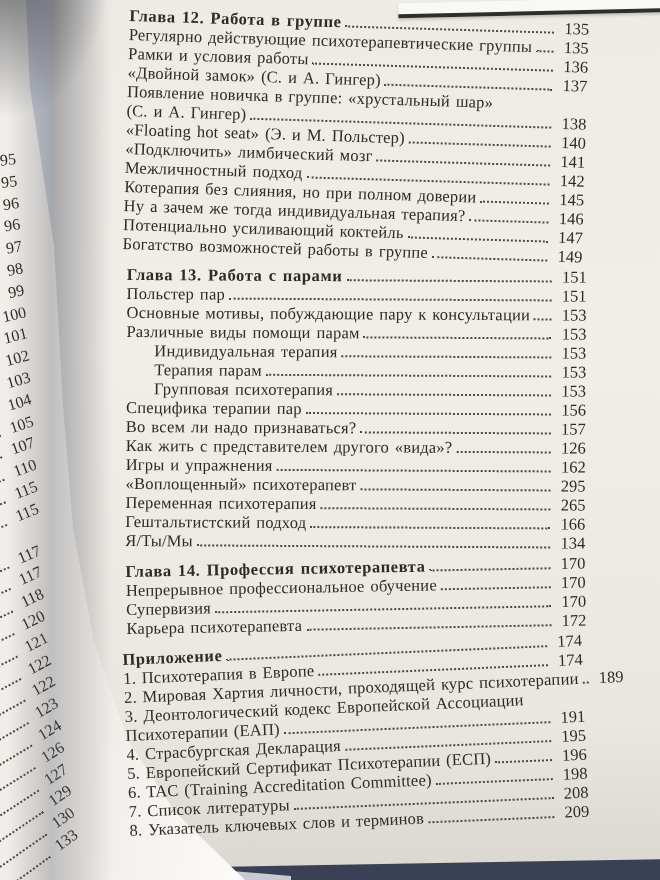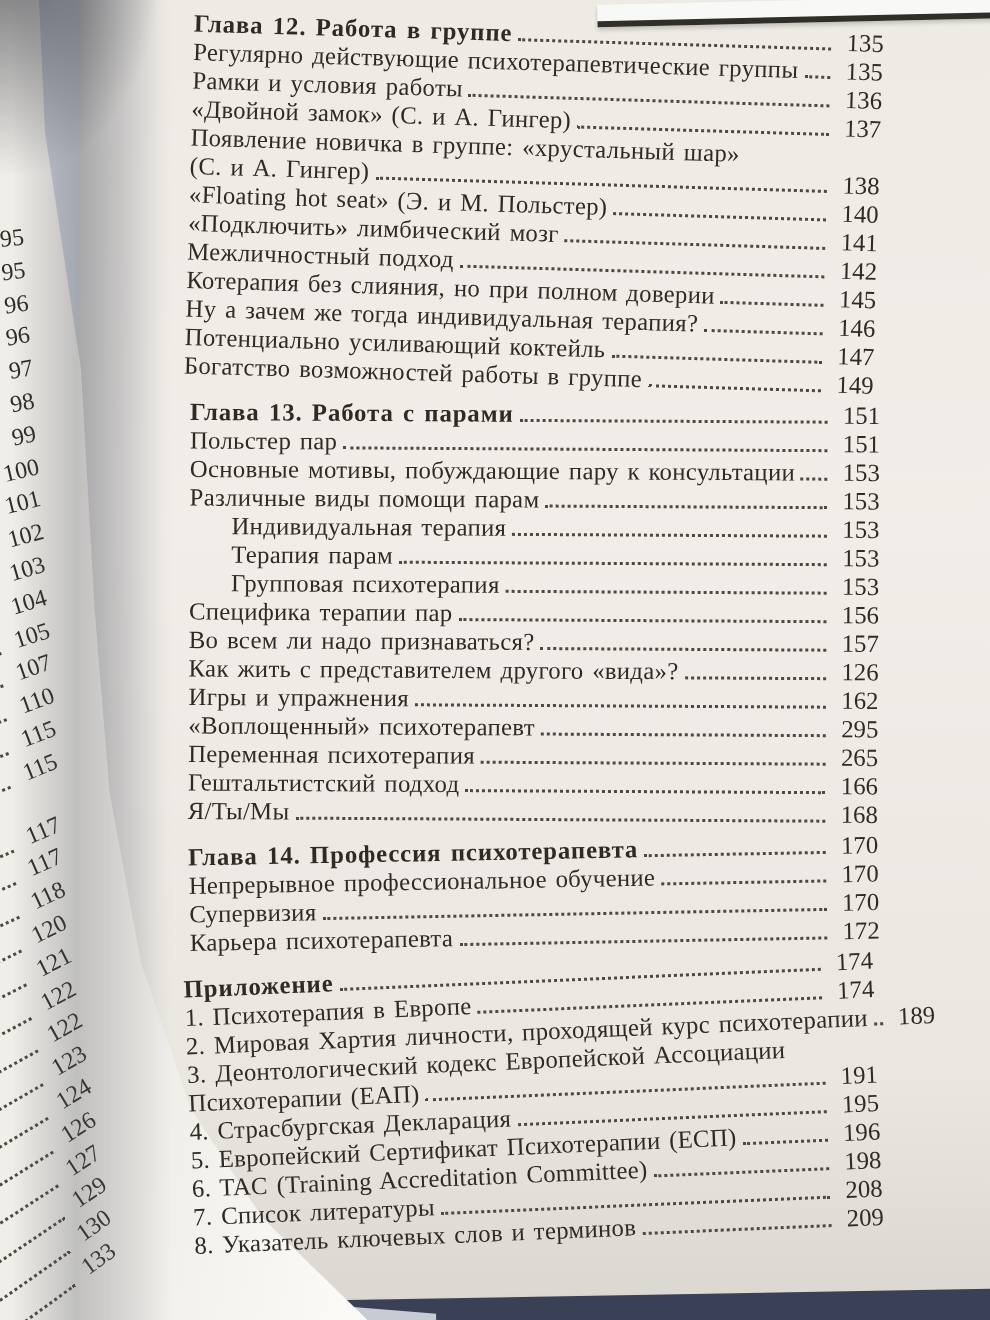--- a/index.html
+++ b/index.html
@@ -343,21 +343,21 @@
           <span class="pg">265</span>
         </div>
         <div class="row">
           <span class="t">Гештальтистский подход</span>
           <span class="lead"></span>
           <span class="pg">166</span>
         </div>
         <div class="row">
           <span class="t">Я/Ты/Мы</span>
           <span class="lead"></span>
-          <span class="pg">168</span>
+          <span class="pg">134</span>
         </div>
       </div>
       <div class="toc-section" style="transform: rotate(-1.04deg);">
         <div class="row bold">
           <span class="t">Глава 14. Профессия психотерапевта</span>
           <span class="lead"></span>
           <span class="pg">170</span>
         </div>
         <div class="row">
           <span class="t">Непрерывное профессиональное обучение</span>

